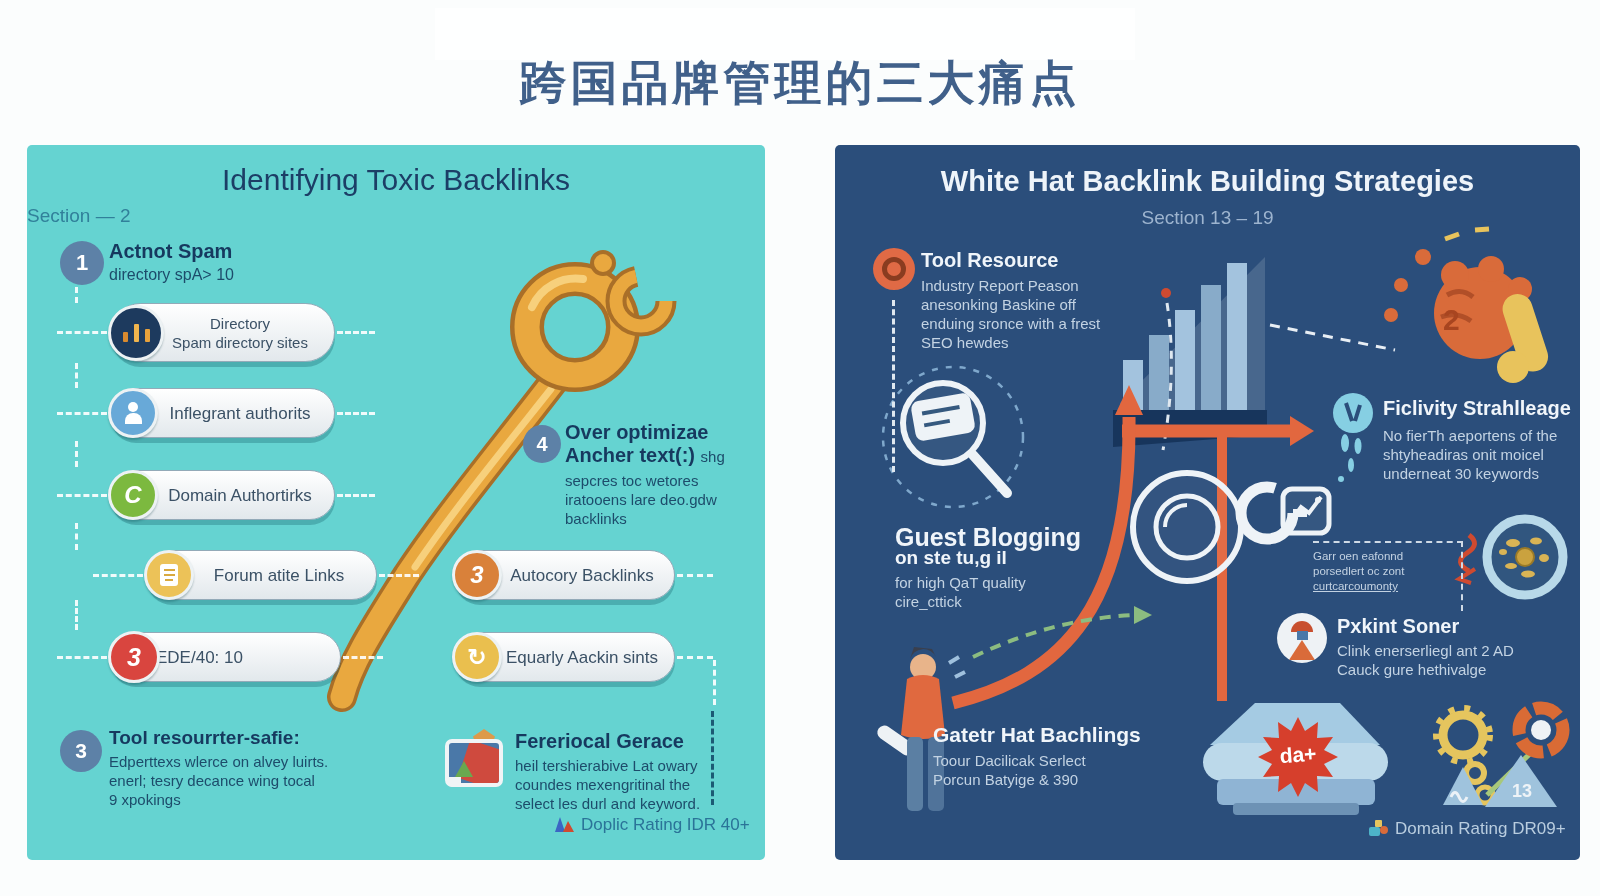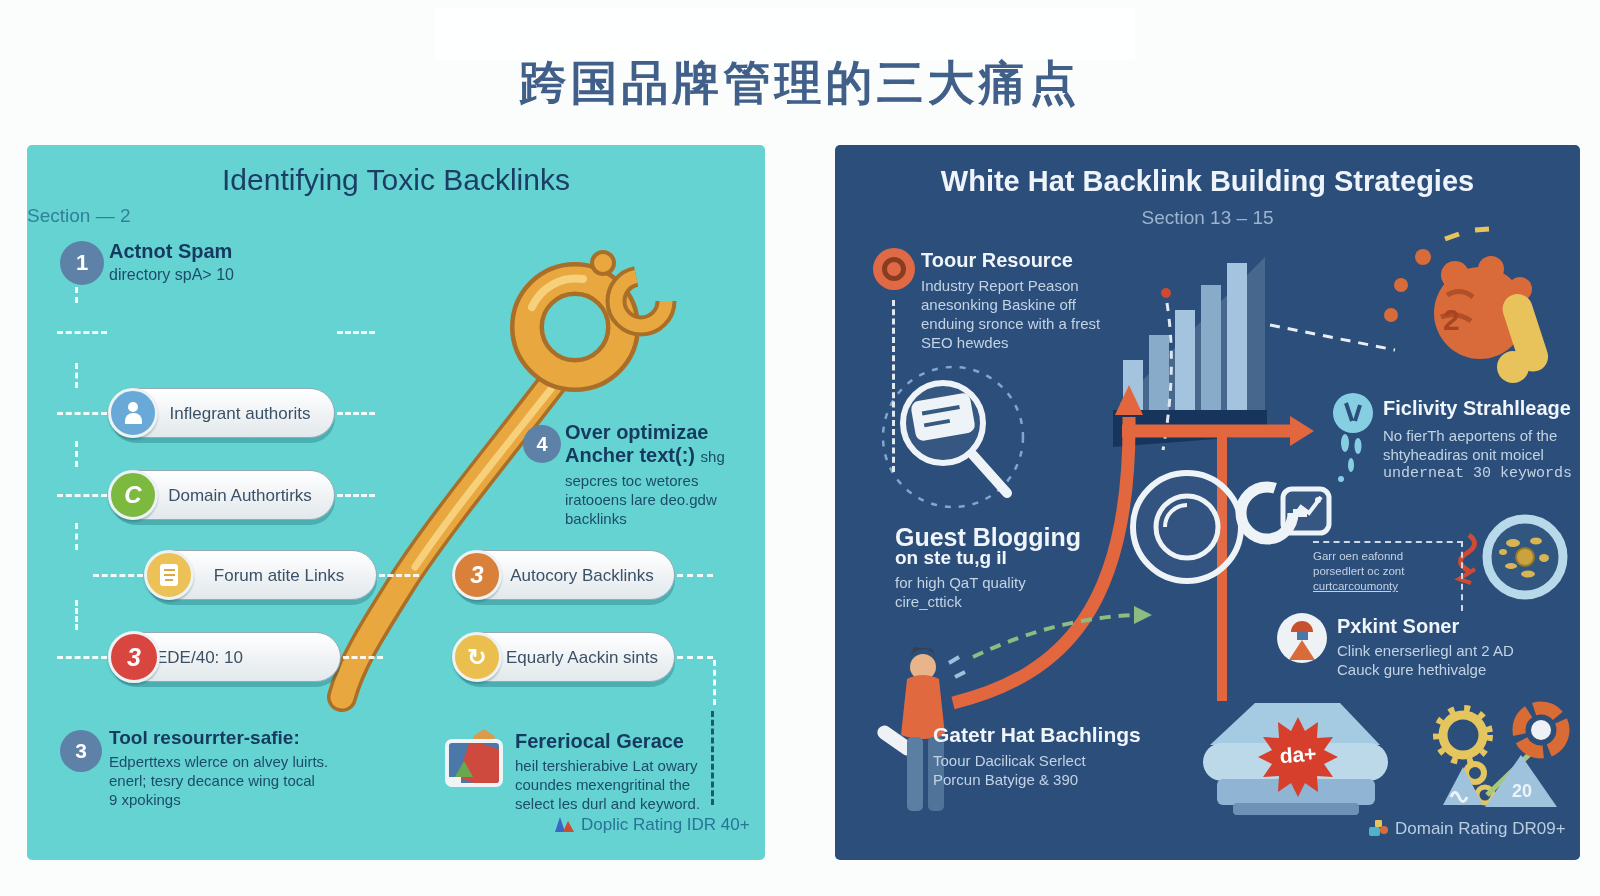--- a/index.html
+++ b/index.html
@@ -89,20 +89,33 @@
   <div class="hd" style="left:66px;top:429px;width:50px;"></div>
   <div class="hd" style="left:352px;top:429px;width:40px;"></div>
   <div class="vd" style="left:48px;top:455px;height:30px;"></div>
   <div class="hd" style="left:30px;top:511px;width:50px;"></div>
   <div class="hd" style="left:316px;top:511px;width:40px;"></div>
   <div class="hd" style="left:650px;top:429px;width:36px;"></div>
   <div class="hd" style="left:650px;top:511px;width:36px;"></div>
   <div class="vd" style="left:686px;top:515px;height:45px;"></div>
   <div class="vd-navy" style="left:684px;top:566px;height:94px;"></div>
 
+  <div class="pill" style="left:84px;top:158px;width:222px;height:57px;">
+    <div class="picon" style="width:50px;height:50px;background:#1d3a5e;">
+      <div class="bars">
+          <span style="height:10px;background:#d98a2f;"></span>
+          <span style="height:18px;background:#f0b54e;"></span>
+          <span style="height:13px;background:#e8a23c;"></span>
+        </div>
+    </div>
+    <div class="ptxt" style="font-size:15px;">
+      <div>Directory</div>
+      <div>Spam directory sites</div>
+    </div>
+  </div>
 
   <div class="pill" style="left:84px;top:243px;width:222px;height:48px;">
     <div class="picon" style="width:44px;height:44px;background:#68a9d8;flex-direction:column;">
       <div style="width:10px;height:10px;border-radius:50%;background:#fff;"></div>
       <div style="width:17px;height:11px;border-radius:8px 8px 0 0;background:#fff;margin-top:1px;"></div>
     </div>
     <div class="ptxt">Inflegrant authorits</div>
   </div>
 
   <div class="pill" style="left:84px;top:325px;width:222px;height:48px;">
@@ -279,38 +292,38 @@
 
     <circle cx="706" cy="585" r="22" fill="none" stroke="#d96b35" stroke-width="13" stroke-dasharray="26 6"></circle>
     <circle cx="706" cy="585" r="10" fill="#eef2f5"></circle>
 
     <polygon points="608,660 628,622 648,660" fill="#9fc3dd"></polygon>
     <path d="M616,652 q4,-9 8,0 q4,9 8,0" fill="none" stroke="#ecf2f7" stroke-width="3"></path>
     <polygon points="650,662 686,610 722,662" fill="#9fc3dd"></polygon>
   </svg>
 
   <div class="rp-title">White Hat Backlink Building Strategies</div>
-  <div class="rp-sub">Section 13 – 15</div>
+  <div class="rp-sub">Section 13 – 19</div>
 
   <div class="abs" style="left:38px;top:103px;width:42px;height:42px;border-radius:50%;background:#e06a45;">
     <div class="abs" style="left:9px;top:9px;width:14px;height:14px;border-radius:50%;border:5px solid #8a3c20;"></div>
   </div>
   <div class="vd" style="left:57px;top:155px;height:172px;border-left-color:#dfe8f0;"></div>
-  <div class="abs rt-bold" style="left:86px;top:104px;font-size:20px;">Toour Resource</div>
+  <div class="abs rt-bold" style="left:86px;top:104px;font-size:20px;">Tool Resource</div>
   <div class="abs rt-line" style="left:86px;top:131px;">Industry Report Peason</div>
   <div class="abs rt-line" style="left:86px;top:150px;">anesonking Baskine off</div>
   <div class="abs rt-line" style="left:86px;top:169px;">enduing sronce with a frest</div>
   <div class="abs rt-line" style="left:86px;top:188px;">SEO hewdes</div>
 
   <div class="abs" style="left:608px;top:158px;font-size:30px;font-weight:bold;color:#a84520;">2</div>
 
   <div class="abs rt-bold" style="left:548px;top:252px;font-size:20px;">Ficlivity Strahlleage</div>
   <div class="abs rt-line" style="left:548px;top:281px;">No fierTh aeportens of the</div>
   <div class="abs rt-line" style="left:548px;top:300px;">shtyheadiras onit moicel</div>
-  <div class="abs rt-line" style="left:548px;top:319px;font-family:Liberation Mono, monospace;">underneat 30 keywords</div>
+  <div class="abs rt-line" style="left:548px;top:319px;">underneat 30 keywords</div>
 
   <div class="abs rt-bold" style="left:60px;top:378px;font-size:25px;">Guest Blogging</div>
   <div class="abs rt-bold" style="left:60px;top:402px;font-size:19px;">on ste tu,g il</div>
   <div class="abs rt-line" style="left:60px;top:428px;">for high QaT quality</div>
   <div class="abs rt-line" style="left:60px;top:447px;">cire_cttick</div>
 
   <div class="abs" style="left:478px;top:396px;width:148px;height:62px;border-top:2px dashed #cfdae6;border-right:2px dashed #cfdae6;padding-top:6px;">
     <div style="font-size:11.5px;color:#c3d2e2;line-height:15px;">Garr oen eafonnd</div>
     <div style="font-size:11.5px;color:#c3d2e2;line-height:15px;">porsedlert oc zont</div>
     <div style="font-size:11.5px;color:#c3d2e2;line-height:15px;text-decoration:underline;">curtcarcoumonty</div>
@@ -323,21 +336,21 @@
   </div>
   <div class="abs rt-bold" style="left:502px;top:470px;font-size:20px;">Pxkint Soner</div>
   <div class="abs rt-line" style="left:502px;top:496px;">Clink enerserliegl ant 2 AD</div>
   <div class="abs rt-line" style="left:502px;top:515px;">Cauck gure hethivalge</div>
 
   <div class="abs rt-bold" style="left:98px;top:578px;font-size:21px;">Gatetr Hat Bachlings</div>
   <div class="abs rt-line" style="left:98px;top:606px;">Toour Dacilicak Serlect</div>
   <div class="abs rt-line" style="left:98px;top:625px;">Porcun Batyige &amp; 390</div>
 
   <div class="abs" style="left:432px;top:598px;width:62px;text-align:center;font-size:21px;font-weight:bold;color:#fff;transform:rotate(-4deg);">da+</div>
-  <div class="abs" style="left:672px;top:636px;width:30px;text-align:center;font-size:18px;font-weight:bold;color:#eef3f7;">20</div>
+  <div class="abs" style="left:672px;top:636px;width:30px;text-align:center;font-size:18px;font-weight:bold;color:#eef3f7;">13</div>
 
   <svg class="abs" style="left:534px;top:674px;" width="20" height="18" viewBox="0 0 20 18">
     <rect x="0" y="8" width="11" height="9" rx="2" fill="#4db3c8"></rect>
     <rect x="6" y="1" width="7" height="7" rx="1" fill="#e5c55e"></rect>
     <circle cx="15" cy="11" r="4" fill="#d96b3a"></circle>
   </svg>
   <div class="abs" style="left:560px;top:674px;font-size:17px;color:#b9cddf;">Domain Rating DR09+</div>
 </div>
 
 </body></html>

